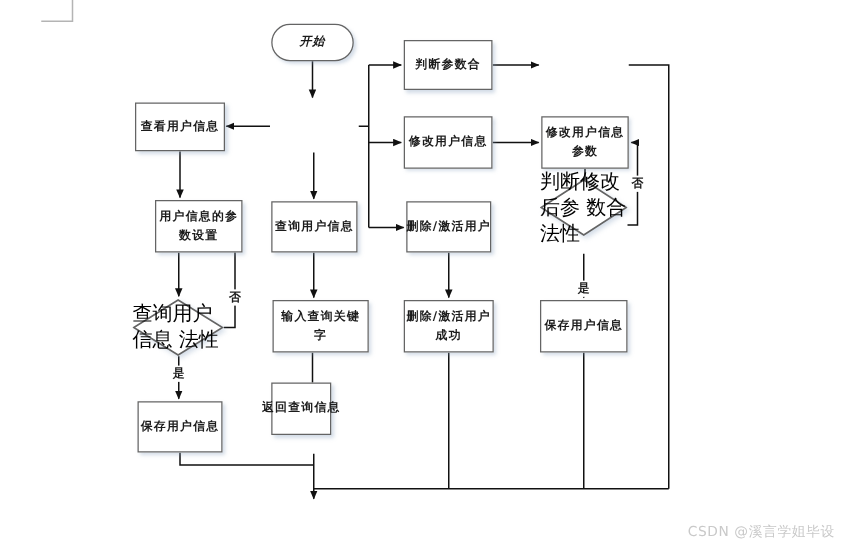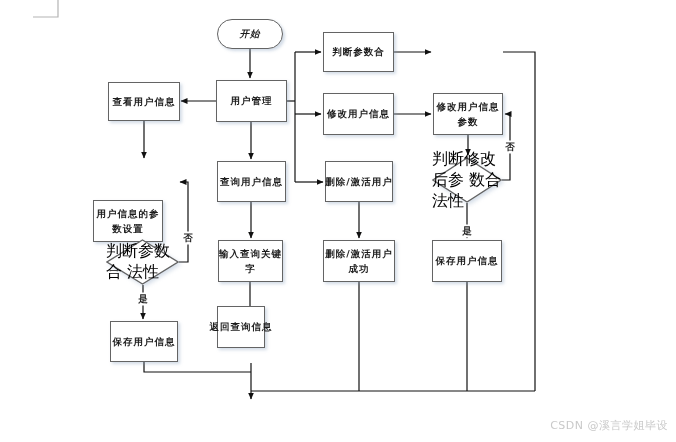--- a/index.html
+++ b/index.html
@@ -81,47 +81,44 @@
       <polyline points="535,391 251,391"></polyline>
     </g>
 
     <polyline points="33,17 58,17 58,0" stroke="#b4b4b4" stroke-width="1.2" fill="none"></polyline>
   </svg>
 
   <div class="node terminator" style="left:217px;top:19px;width:66px;height:30px;">
     <span class="lbl">开始</span>
   </div>
 
-  <div class="node" style="left:216px;top:80px;width:71px;height:42px;">
-    <span class="lbl">用户管理</span>
-  </div>
   <div class="node" style="left:108px;top:82px;width:72px;height:39px;">
     <span class="lbl">查看用户信息</span>
   </div>
   <div class="node" style="left:323px;top:32px;width:71px;height:40px;">
     <span class="lbl">判断参数合</span>
   </div>
   <div class="node" style="left:323px;top:93px;width:71px;height:42px;">
     <span class="lbl">修改用户信息</span>
   </div>
   <div class="node" style="left:433px;top:93px;width:70px;height:42px;">
     <span class="lbl">修改用户信息
 参数</span>
   </div>
-  <div class="node" style="left:93px;top:160px;width:70px;height:42px;margin-top:40px;">
+  <div class="node" style="left:124px;top:160px;width:70px;height:42px;">
     <span class="lbl">用户信息的参
 数设置</span>
   </div>
   <div class="node" style="left:217px;top:161px;width:69px;height:41px;">
     <span class="lbl">查询用户信息</span>
   </div>
   <div class="node" style="left:325px;top:161px;width:68px;height:41px;">
     <span class="lbl">删除/激活用户</span>
   </div>
-  <div class="node" style="left:218px;top:240px;width:65px;height:42px;">
+  <div class="node" style="left:218px;top:240px;width:77px;height:42px;">
     <span class="lbl">输入查询关键
 字</span>
   </div>
   <div class="node" style="left:323px;top:240px;width:72px;height:42px;">
     <span class="lbl">删除/激活用户
 成功</span>
   </div>
   <div class="node" style="left:432px;top:240px;width:70px;height:42px;">
     <span class="lbl">保存用户信息</span>
   </div>
@@ -129,24 +126,24 @@
     <span class="lbl">保存用户信息</span>
   </div>
   <div class="node" style="left:217px;top:306px;width:48px;height:42px;">
     <span class="lbl">返回查询信息</span>
   </div>
 
   <div class="diamond" style="left:106px;top:239px;width:73px;height:46px;">
     <svg width="73" height="46">
       <polygon points="36.5,1 72,23 36.5,45 1,23" fill="#fff" stroke="#646464" stroke-width="1.3"></polygon>
     </svg>
-    <span class="lbl">判断参数合
+    <span class="lbl">查询用户信息
 法性</span>
   </div>
-  <div class="diamond" style="left:432px;top:157px;width:70px;height:46px;">
+  <div class="diamond" style="left:432px;top:143px;width:70px;height:46px;">
     <svg width="70" height="46">
       <polygon points="35,1 69,23 35,45 1,23" fill="#fff" stroke="#646464" stroke-width="1.3"></polygon>
     </svg>
     <span class="lbl">判断修改后参
 数合法性</span>
   </div>
 
   <span class="edge-label" style="left:188px;top:238px;">否</span>
   <span class="edge-label" style="left:143px;top:299px;">是</span>
   <span class="edge-label" style="left:510px;top:147px;">否</span>

